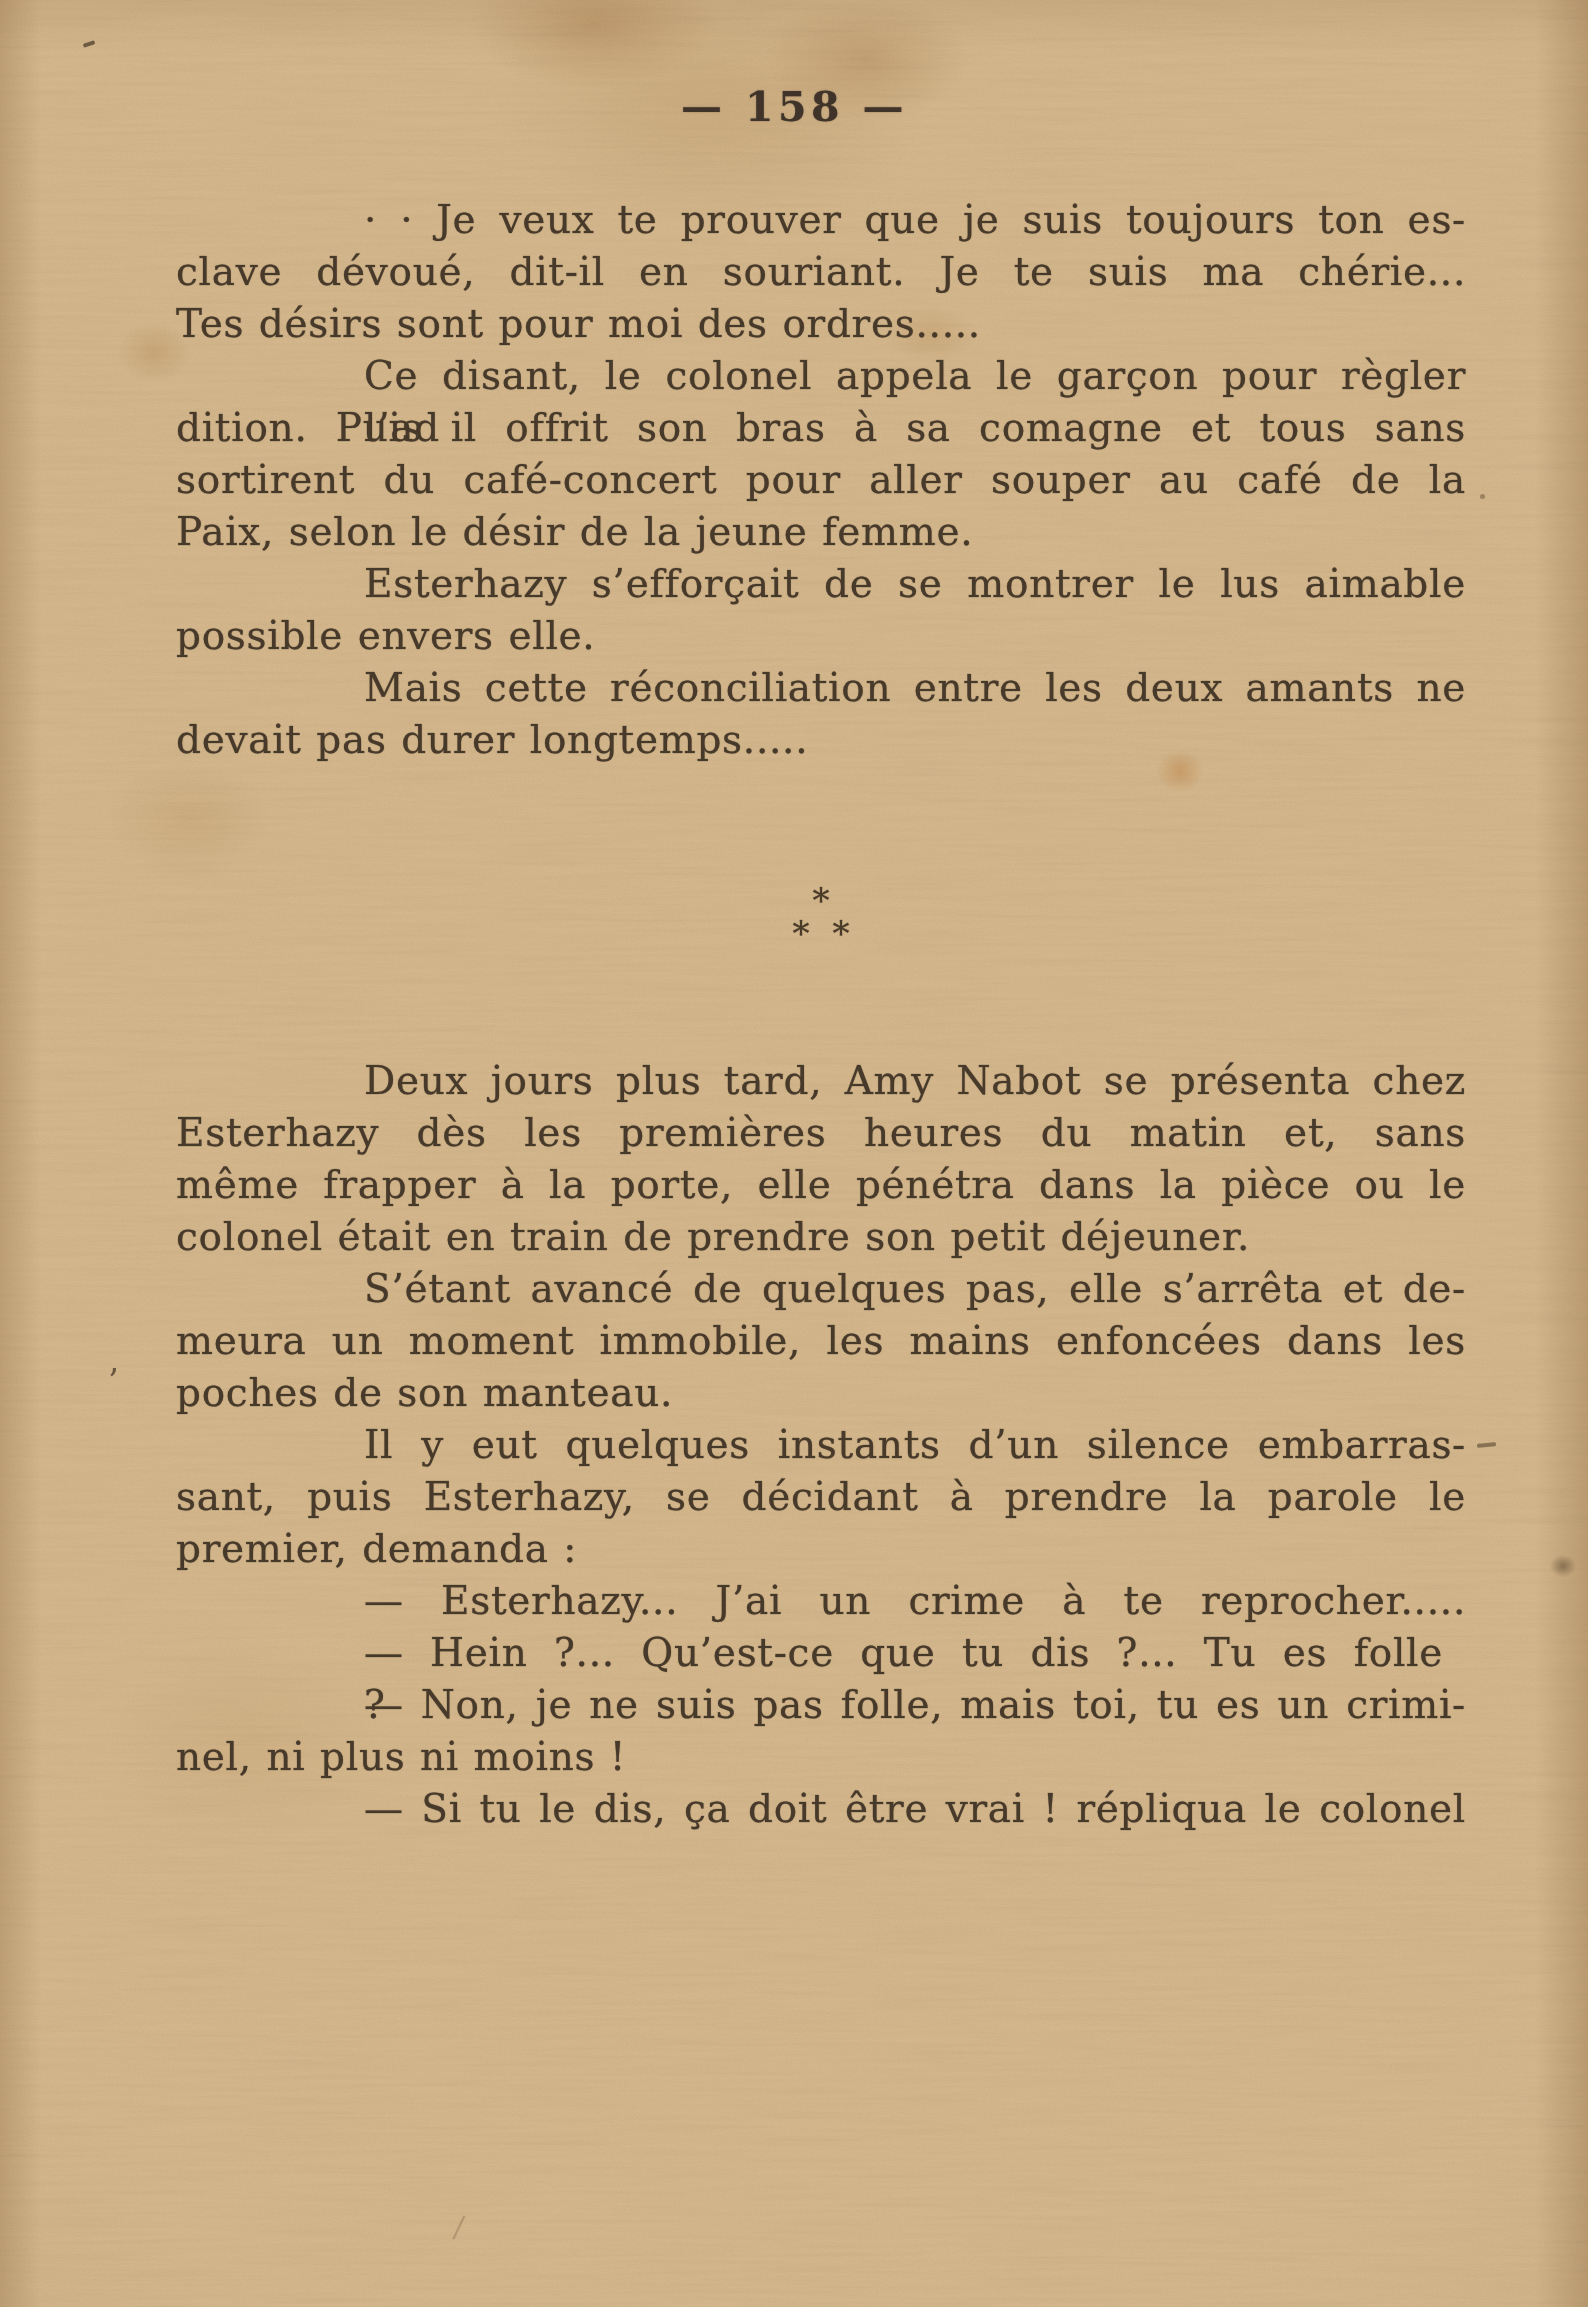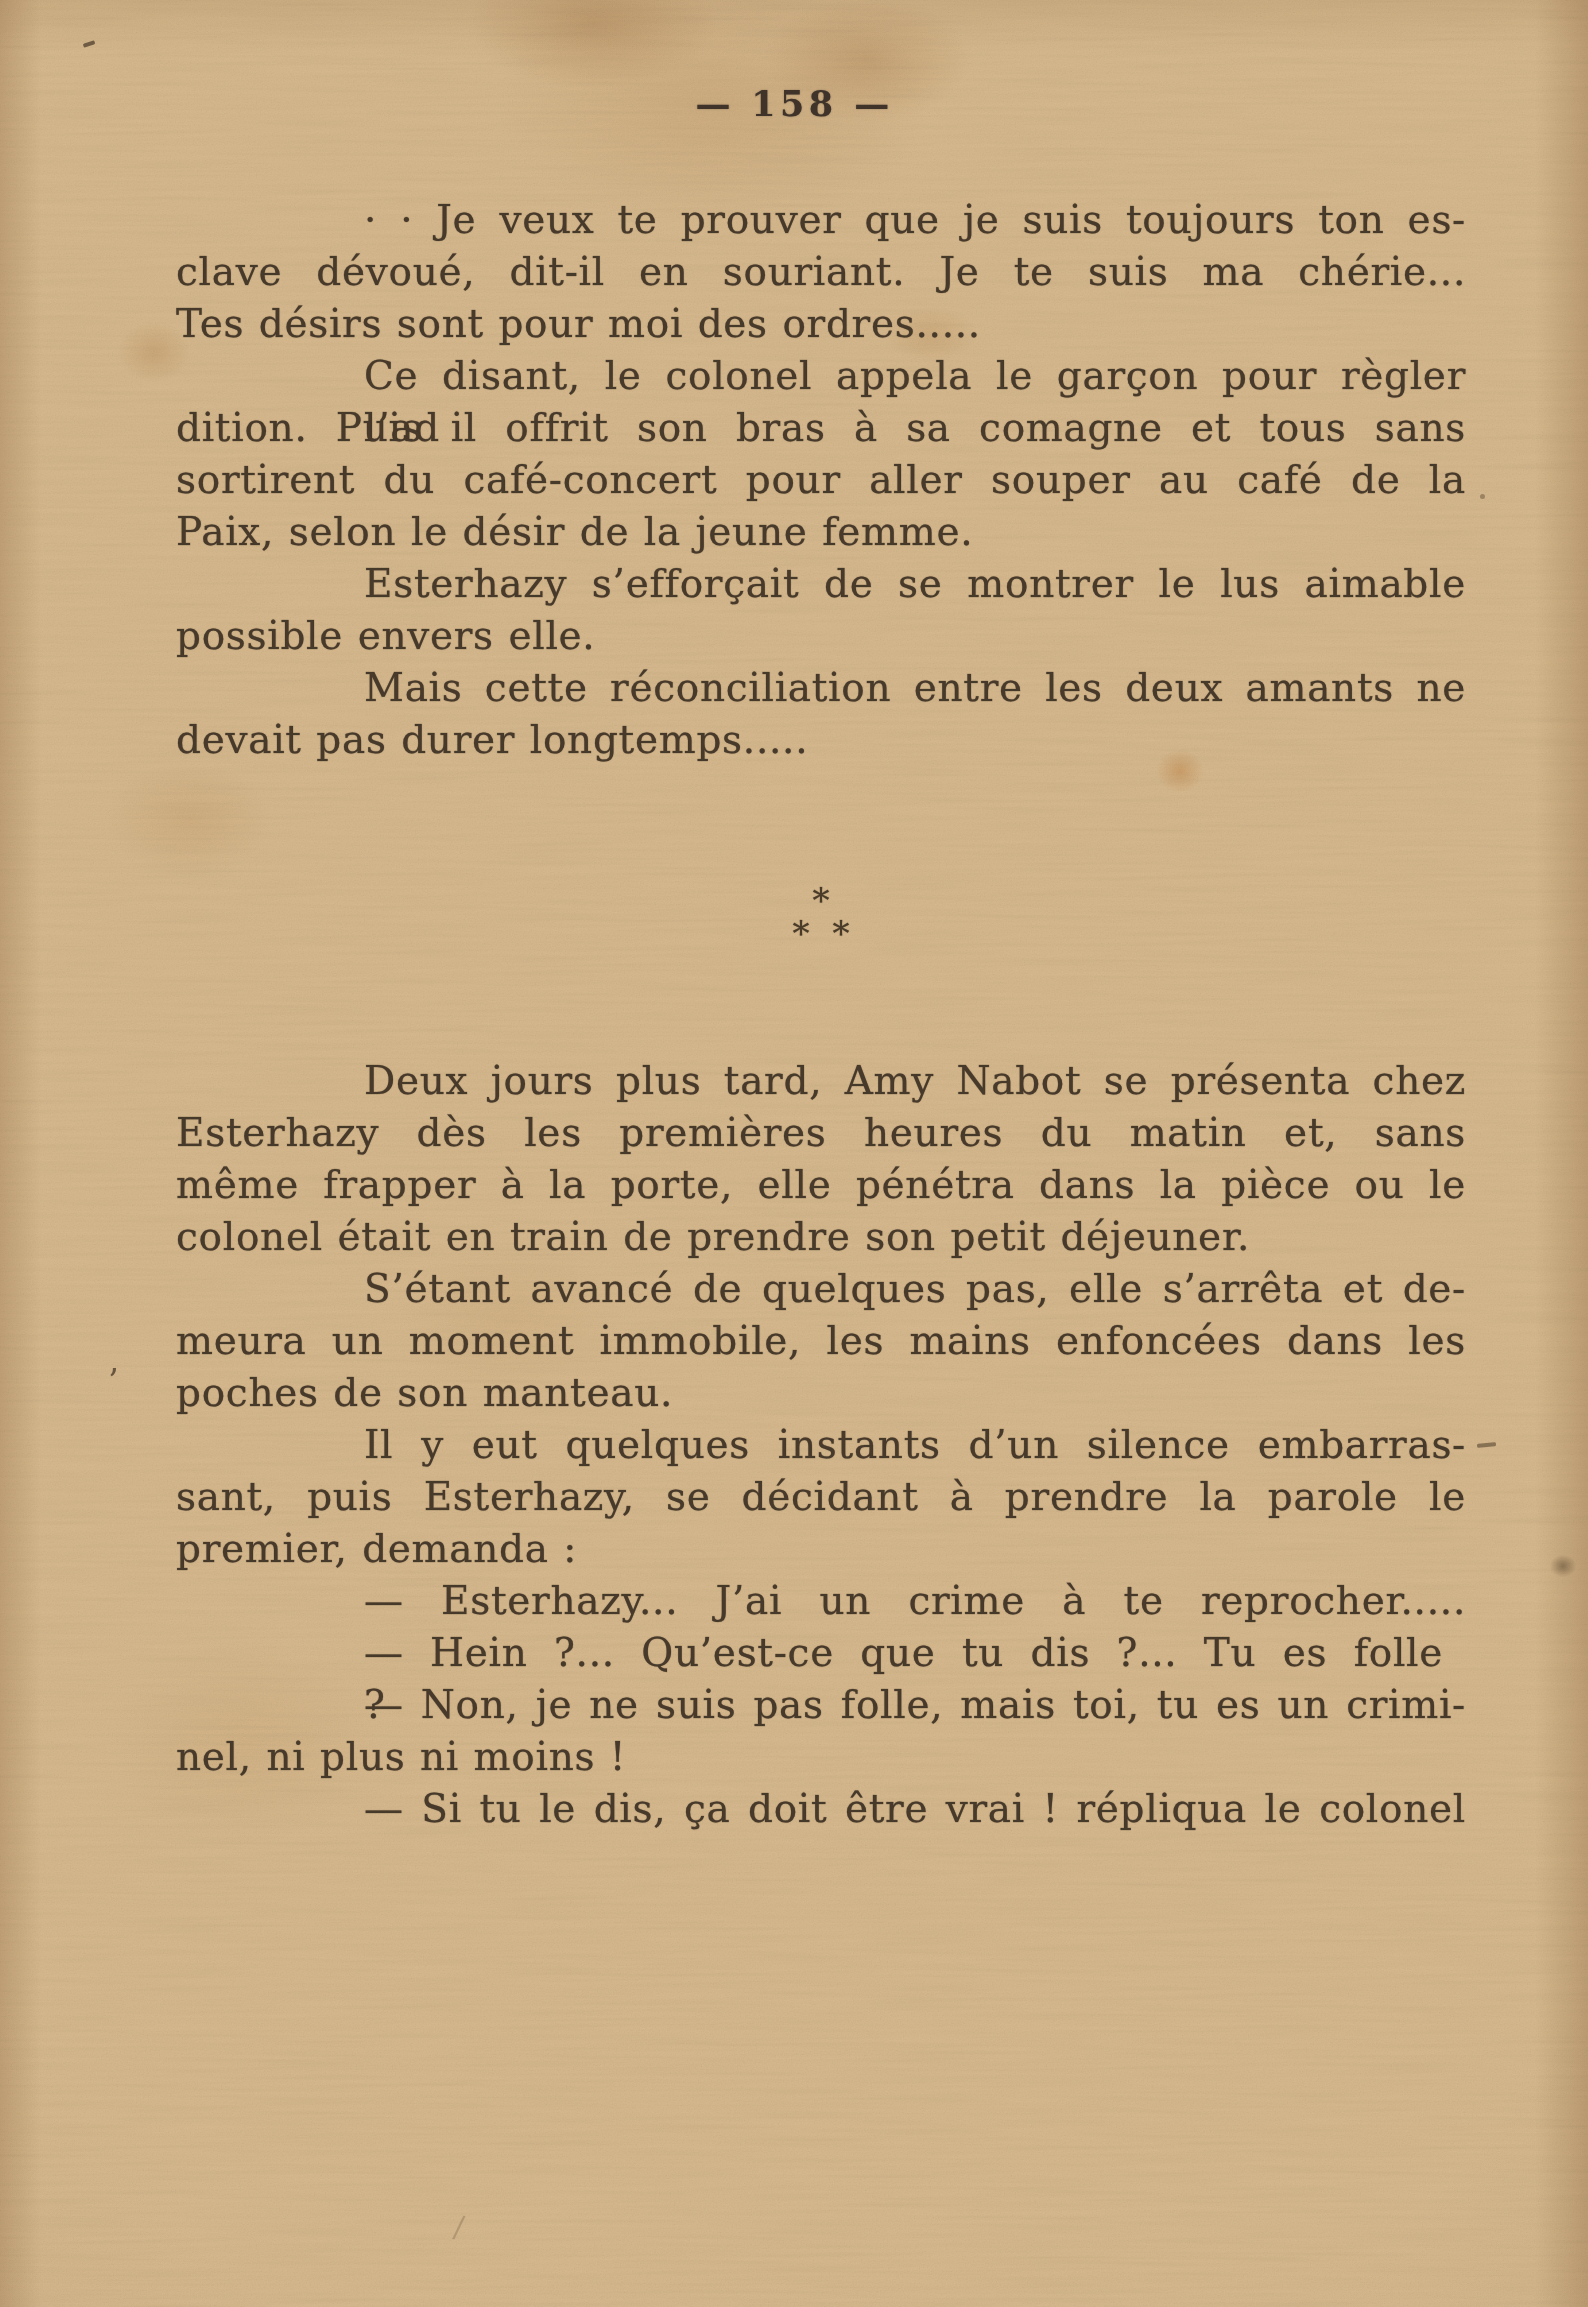--- a/index.html
+++ b/index.html
@@ -23,21 +23,21 @@
       radial-gradient(163px 119px at 512px 1320px, rgba(170,125,70,.10), rgba(170,125,70,0) 70%),
       radial-gradient(193px 148px at 245px 1742px, rgba(170,125,70,.10), rgba(170,125,70,0) 70%),
       linear-gradient(90deg, rgba(133,95,55,.26) 0px, rgba(133,95,55,0) 41px, rgba(133,95,55,0) 1535px, rgba(133,95,55,.30) 1589px),
       linear-gradient(180deg, rgba(133,95,55,.12) 0px, rgba(133,95,55,0) 52px),
       radial-gradient(ellipse 120% 120% at 50% 42%, rgba(0,0,0,0) 55%, rgba(120,82,46,.15) 100%),
       #d8ba8e;
   }
   .grain{position:absolute;left:0;top:0;width:100%;height:100%;pointer-events:none;mix-blend-mode:multiply;}
   .header{
     position:absolute;top:83px;left:0;width:100%;
-    text-align:center;font-size:35px;font-weight:700;letter-spacing:4.4px;
+    text-align:center;font-size:41px;font-weight:700;letter-spacing:4.4px;
     color:#40342a;text-shadow:0 0 1.5px rgba(64,52,42,.55);
   }
   .text-block{
     position:absolute;left:176px;top:194px;width:1290px;
     color:#473a2b;font-size:39px;
     letter-spacing:0.7px;word-spacing:1.5px;
     text-shadow:0 0 1.1px rgba(66,52,38,.5);
     -webkit-text-stroke:0.4px rgba(66,52,38,.35);
   }
   .para{margin:0;}

